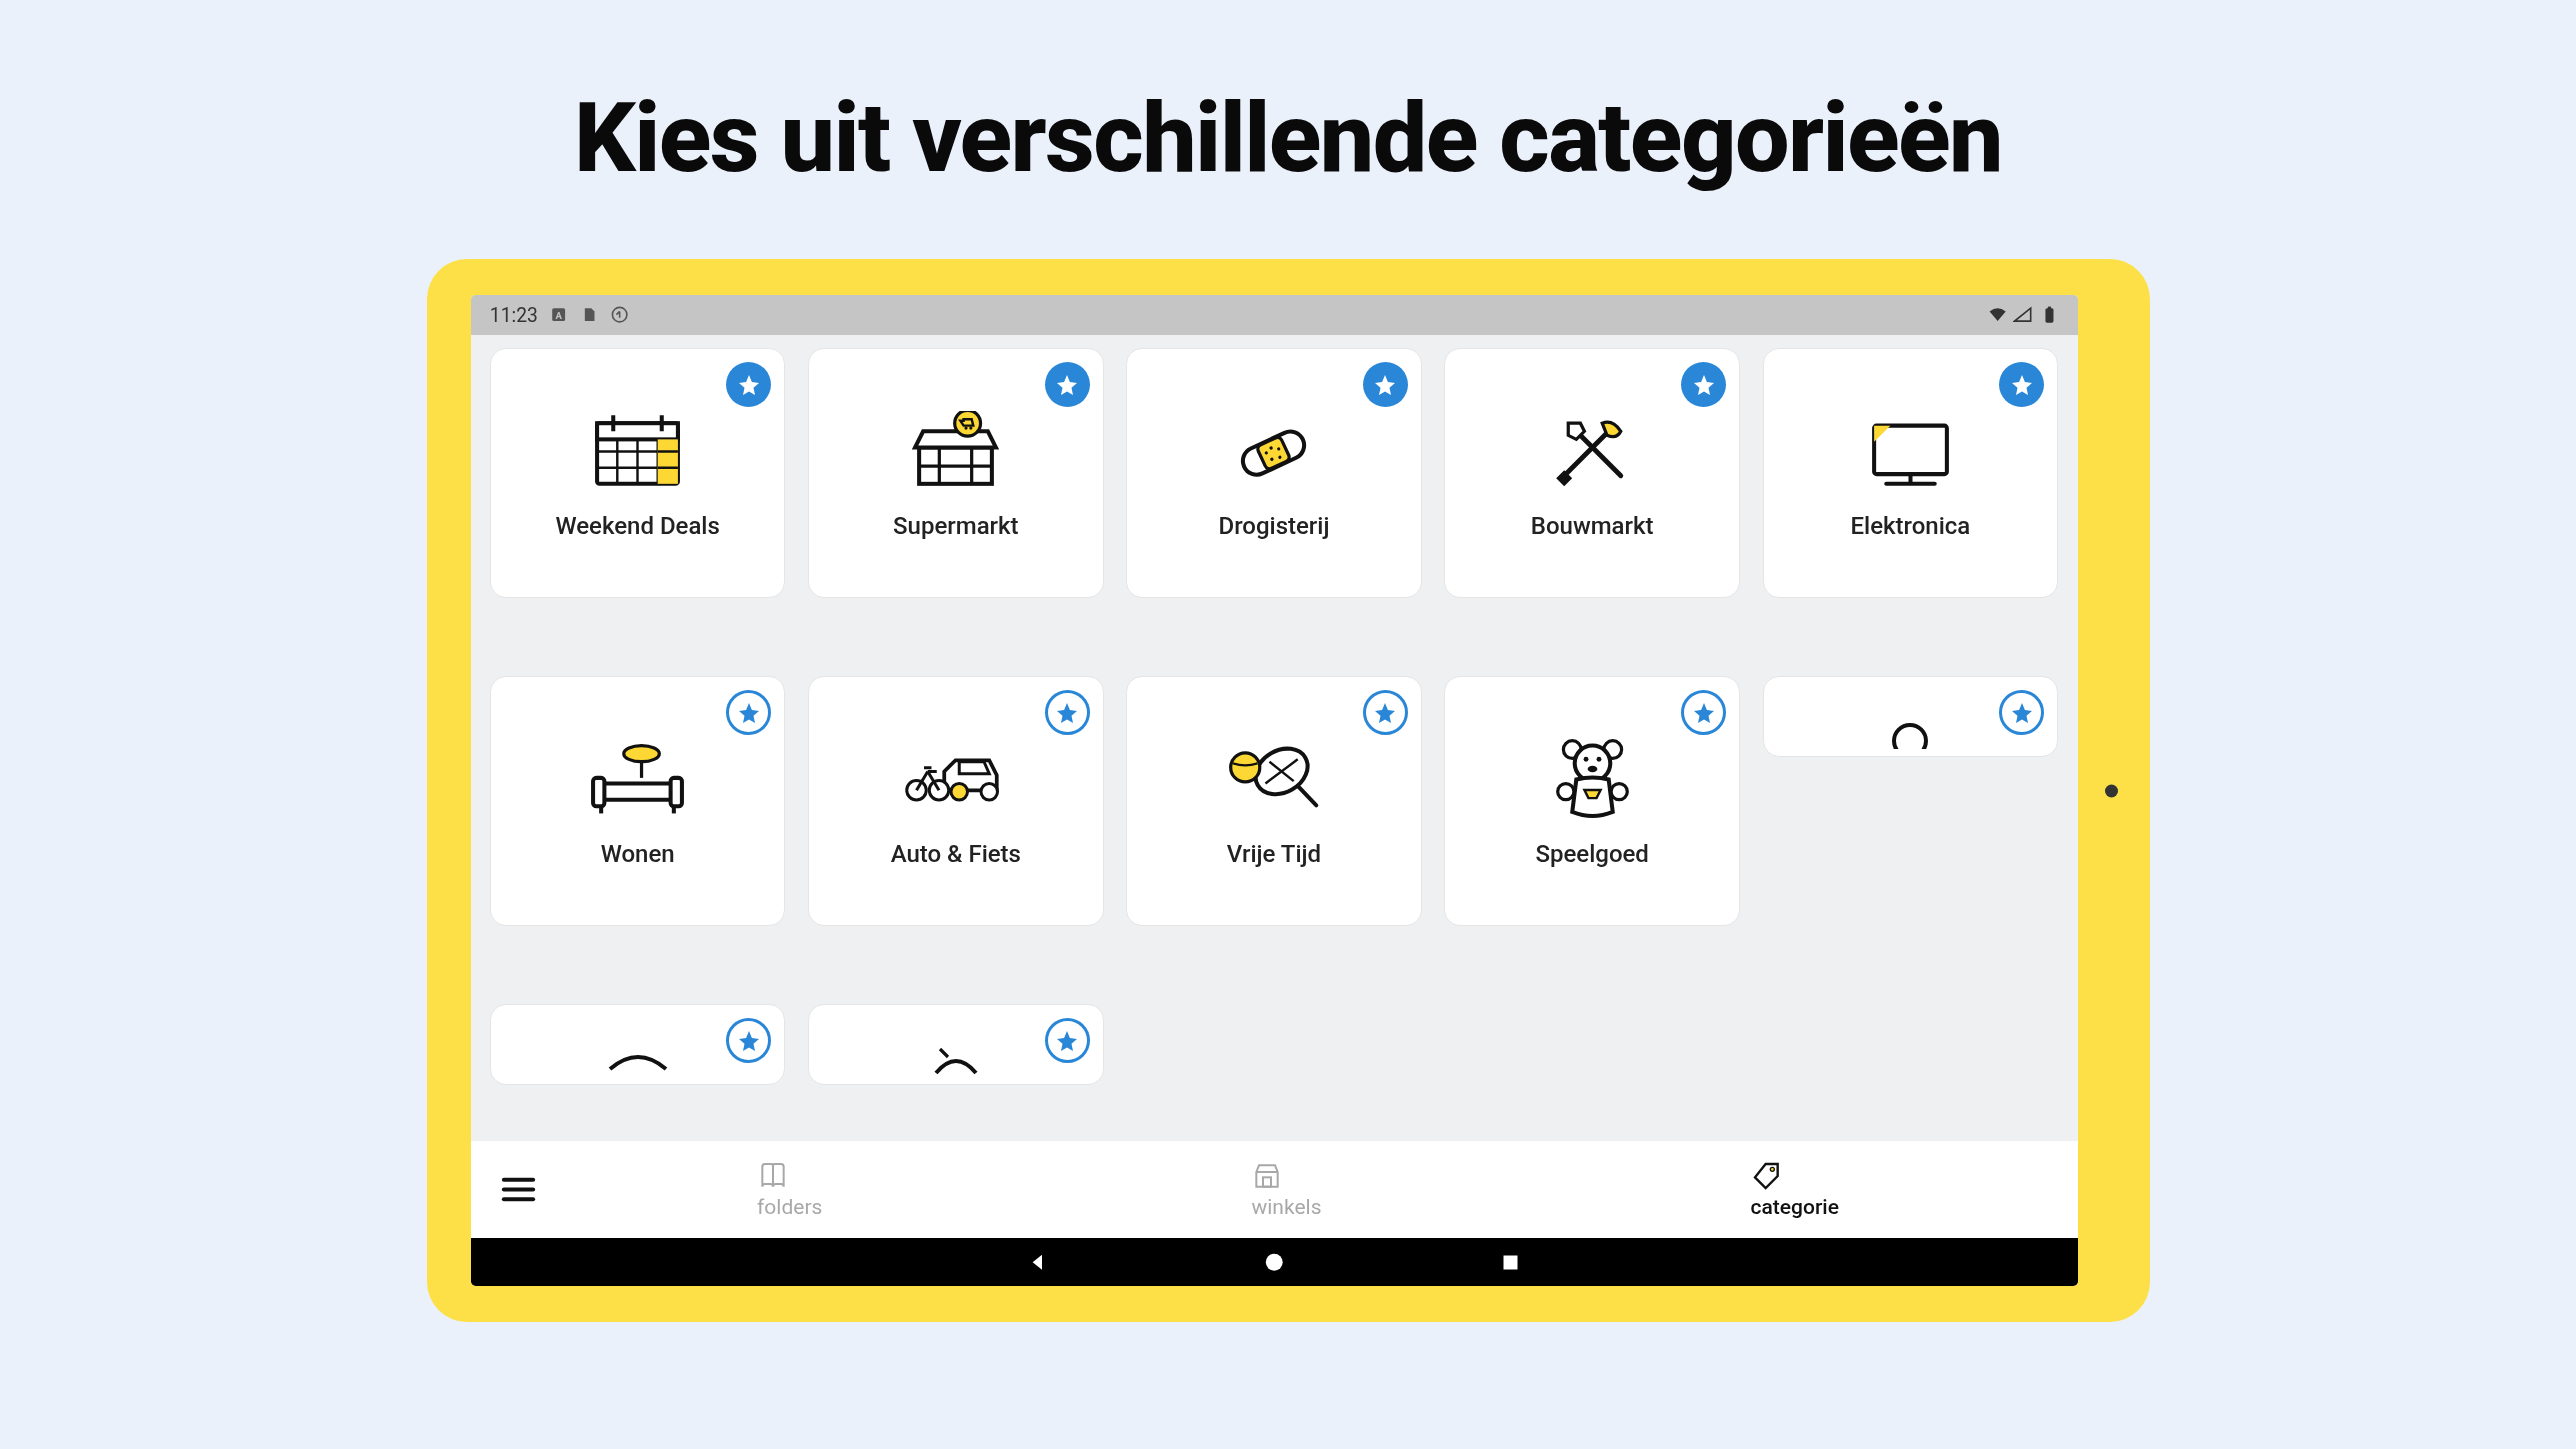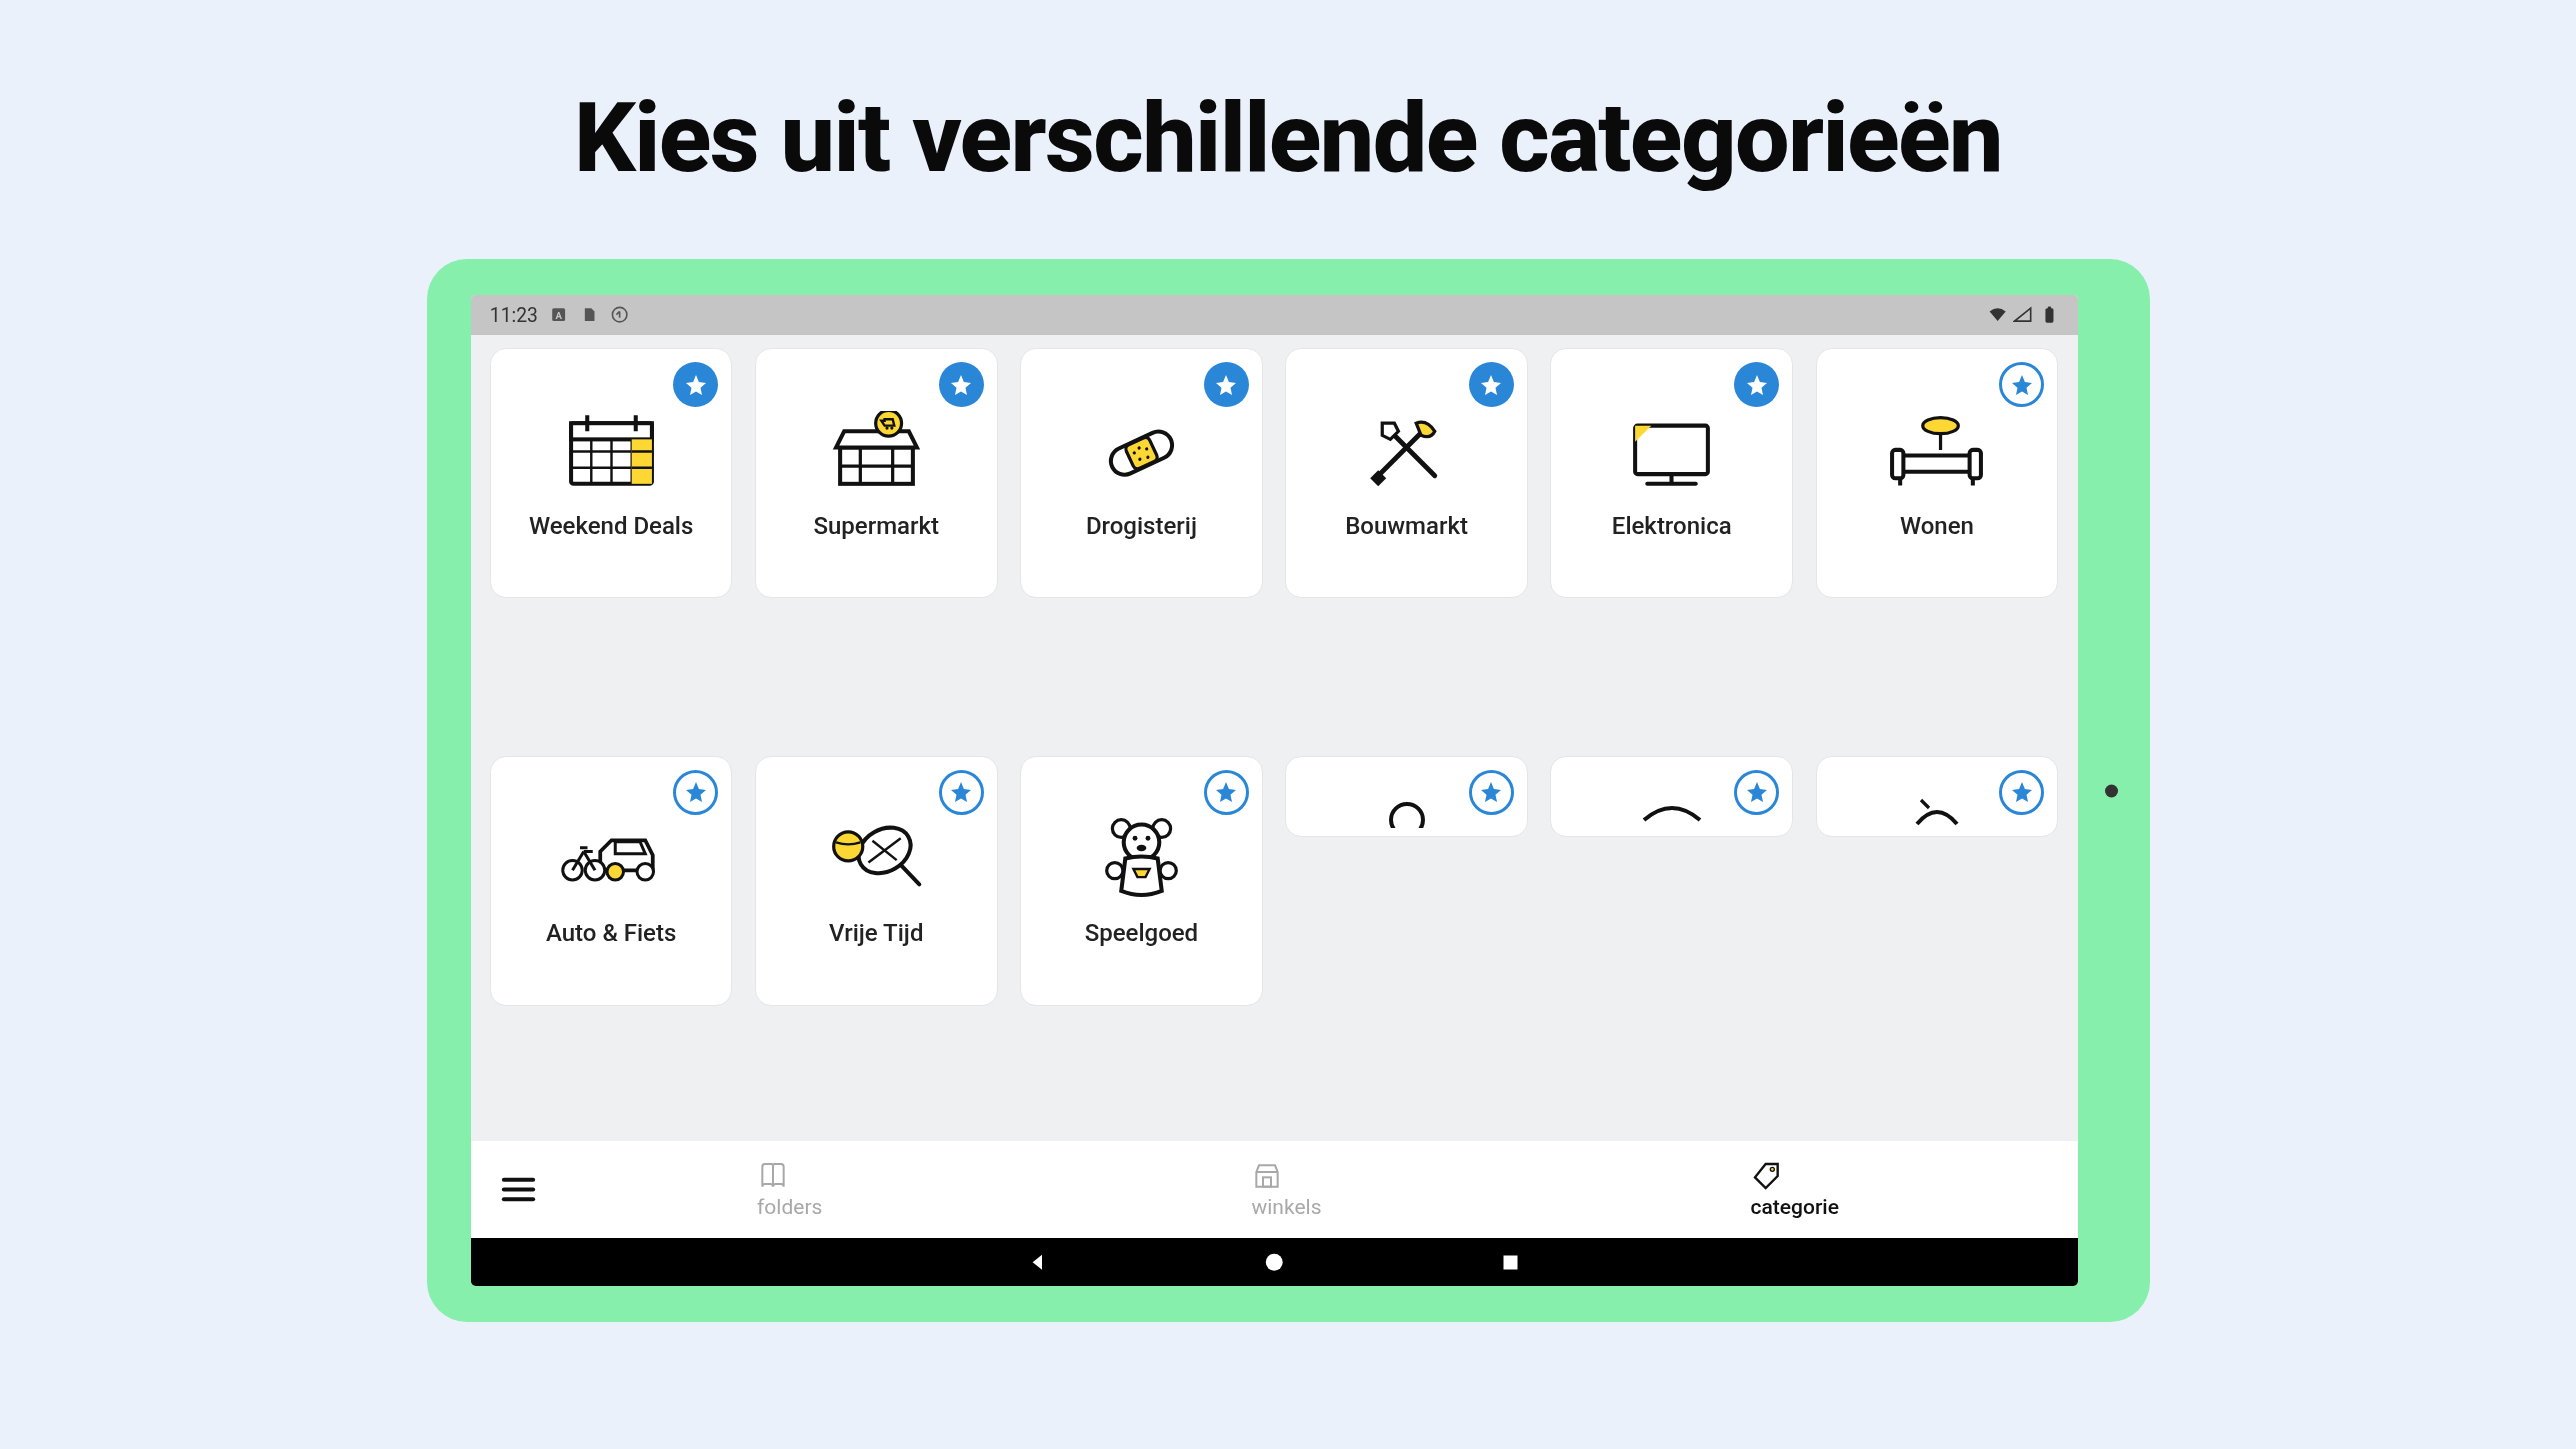--- a/index.html
+++ b/index.html
@@ -18,21 +18,21 @@
   font-weight: 800;
   color: #0a0a0a;
   text-align: center;
   margin-top: 81px;
   letter-spacing: -1.6px;
 }
 .tablet {
   margin-top: 64px;
   width: 1723px;
   height: 1063px;
-  background: #86efac;
+  background: #fde047;
   border-radius: 40px;
   padding: 36px 72px 36px 44px;
   position: relative;
 }
 .camera {
   position: absolute;
   right: 32px;
   top: 50%;
   transform: translateY(-50%);
   width: 13px;
@@ -101,21 +101,21 @@
 .search-icon-wrap {
   position: absolute;
   right: 24px;
   top: 50%;
   transform: translateY(-50%);
 }
 
 .grid {
   flex: 1;
   display: grid;
-  grid-template-columns: repeat(6, 1fr);
+  grid-template-columns: repeat(5, 1fr);
   gap: 22.5px;
   overflow: hidden;
 }
 .card {
   background: #fff;
   border-radius: 16px;
   border: 0.8px solid #e5e5e5;
   position: relative;
   display: flex;
   flex-direction: column;

